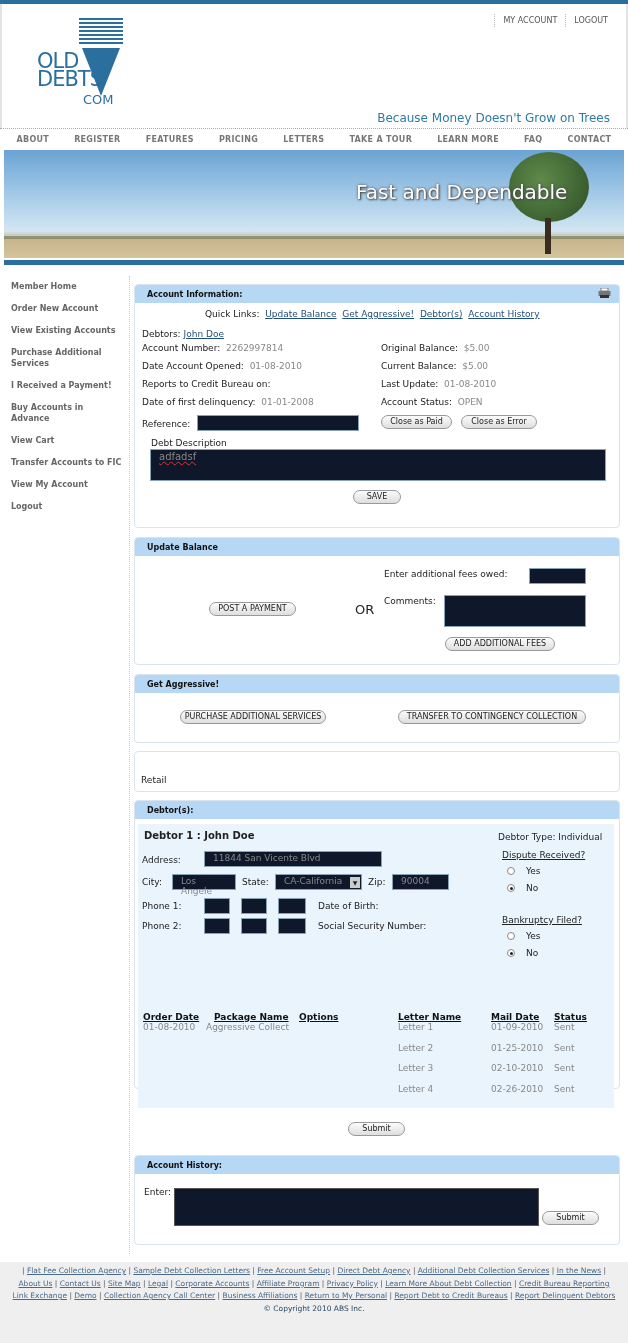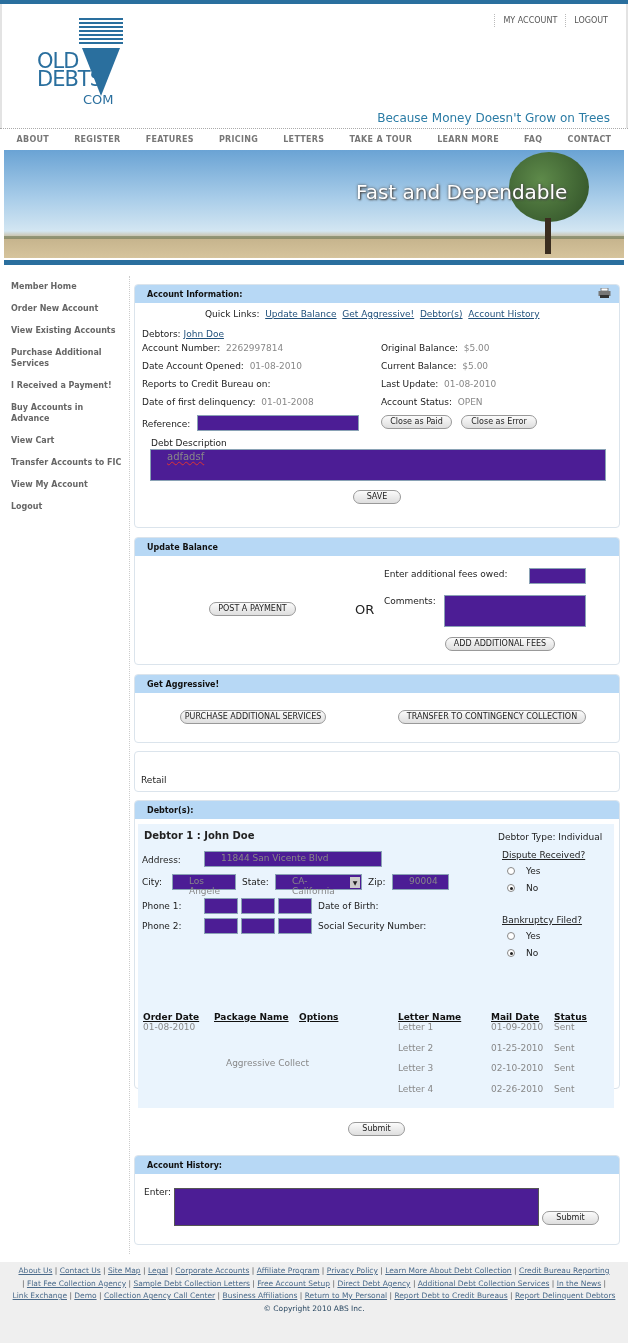--- a/index.html
+++ b/index.html
@@ -25,21 +25,21 @@
   .banner .slogan { position: absolute; left: 352px; top: 30px; font-size: 20px; color: #fff; text-shadow: 0 0 3px #555, 1px 1px 2px #444; }
   .bluebar { position: absolute; left: 4px; top: 260px; width: 620px; height: 5px; background: #2a6f9e; }
   .sidebar { position: absolute; left: 0; top: 276px; width: 128px; }
   .sidebar .item { font: bold 8px "DejaVu Sans", sans-serif; color: #666; padding: 5px 0 6px 11px; line-height: 11px; }
   .vsep { position: absolute; left: 129px; top: 276px; width: 1px; height: 978px; border-left: 1px dotted #ccc; }
   .panel { position: absolute; left: 134px; width: 486px; border: 1px solid #dbe4ec; border-radius: 4px; background: #fff; }
   .panel .ph { background: #b7d8f5; height: 18px; font: bold 8px "DejaVu Sans", sans-serif; color: #111; padding: 5px 12px; border-radius: 3px 3px 0 0; position: relative; }
   .row { position: absolute; font-size: 9px; color: #222; white-space: nowrap; }
   .val { color: #888; }
   .btn { position: absolute; height: 14px; border: 1px solid #999; border-radius: 7px; background: linear-gradient(#fbfbfb, #dedede); font-size: 8px; color: #222; text-align: center; line-height: 12px; white-space: nowrap; }
-  .input { position: absolute; border: 1px solid #8aa2b5; background: #4c1d95; font-size: 9px; color: #888; padding: 1px 16px; }
+  .input { position: absolute; border: 1px solid #8aa2b5; background: #0f172a; font-size: 9px; color: #888; padding: 1px 8px; }
   .radio { position: absolute; width: 8px; height: 8px; border: 1px solid #888; border-radius: 50%; background: #fff; }
   .radio.on::after { content: ""; position: absolute; left: 2px; top: 2px; width: 3px; height: 3px; border-radius: 50%; background: #222; }
   .hdr { position: absolute; font: bold 9px "DejaVu Sans", sans-serif; text-decoration: underline; color: #111; }
   .footer { position: absolute; left: 0; top: 1262px; width: 628px; height: 81px; background: #efefef; text-align: center; font-size: 7.5px; line-height: 12.5px; color: #555; padding-top: 3px; }
   .footer a { color: #4a6a8a; }
   .footer .copy { color: #1f3f5a; }
 </style>
 </head>
 <body>
 
@@ -193,21 +193,21 @@
     <div class="row" style="left:364px;top:91px;text-decoration:underline;">Bankruptcy Filed?</div>
     <div class="radio" style="left:369px;top:108px;"></div>
     <div class="row" style="left:388px;top:107px;">Yes</div>
     <div class="radio on" style="left:369px;top:125px;"></div>
     <div class="row" style="left:388px;top:124px;">No</div>
 
     <div class="hdr" style="left:5px;top:188px;">Order Date</div>
     <div class="hdr" style="left:76px;top:188px;">Package Name</div>
     <div class="hdr" style="left:161px;top:188px;">Options</div>
     <div class="row val" style="left:5px;top:198px;">01-08-2010</div>
-    <div class="row val" style="left:88px;top:198px;margin-top:36px;">Aggressive Collect</div>
+    <div class="row val" style="left:68px;top:198px;">Aggressive Collect</div>
 
     <div class="hdr" style="left:260px;top:188px;">Letter Name</div>
     <div class="hdr" style="left:353px;top:188px;">Mail Date</div>
     <div class="hdr" style="left:416px;top:188px;">Status</div>
 
     <div class="row val" style="left:260px;top:198px;">Letter 1</div>
     <div class="row val" style="left:353px;top:198px;">01-09-2010</div>
     <div class="row val" style="left:416px;top:198px;">Sent</div>
     <div class="row val" style="left:260px;top:219px;">Letter 2</div>
     <div class="row val" style="left:353px;top:219px;text-align:center;">01-25-2010</div>
@@ -224,22 +224,22 @@
 
 <div class="panel" style="top:1155px;height:90px;">
   <div class="ph">Account History:</div>
   <div class="row" style="left:9px;top:31px;">Enter:</div>
   <div class="input" style="left:39px;top:32px;width:365px;height:38px;border-color:#555;"></div>
   <div class="btn" style="left:407px;top:55px;width:57px;">Submit</div>
 </div>
 
 <div class="footer">
   <div>
+    | <a>Flat Fee Collection Agency</a> | <a>Sample Debt Collection Letters</a> | <a>Free Account Setup</a> | <a>Direct Debt Agency</a> | <a>Additional Debt Collection Services</a> | <a>In the News</a> |
+  </div>
+  <div>
     <a>About Us</a> | <a>Contact Us</a> | <a>Site Map</a> | <a>Legal</a> | <a>Corporate Accounts</a> | <a>Affiliate Program</a> | <a>Privacy Policy</a> | <a>Learn More About Debt Collection</a> | <a>Credit Bureau Reporting</a>
-  </div>
-  <div>
-    | <a>Flat Fee Collection Agency</a> | <a>Sample Debt Collection Letters</a> | <a>Free Account Setup</a> | <a>Direct Debt Agency</a> | <a>Additional Debt Collection Services</a> | <a>In the News</a> |
   </div>
   <div>
     <a>Link Exchange</a> | <a>Demo</a> | <a>Collection Agency Call Center</a> | <a>Business Affiliations</a> | <a>Return to My Personal</a> | <a>Report Debt to Credit Bureaus</a> | <a>Report Delinquent Debtors</a>
   </div>
   <div class="copy">© Copyright 2010 ABS Inc.</div>
 </div>
 
 </body></html>

